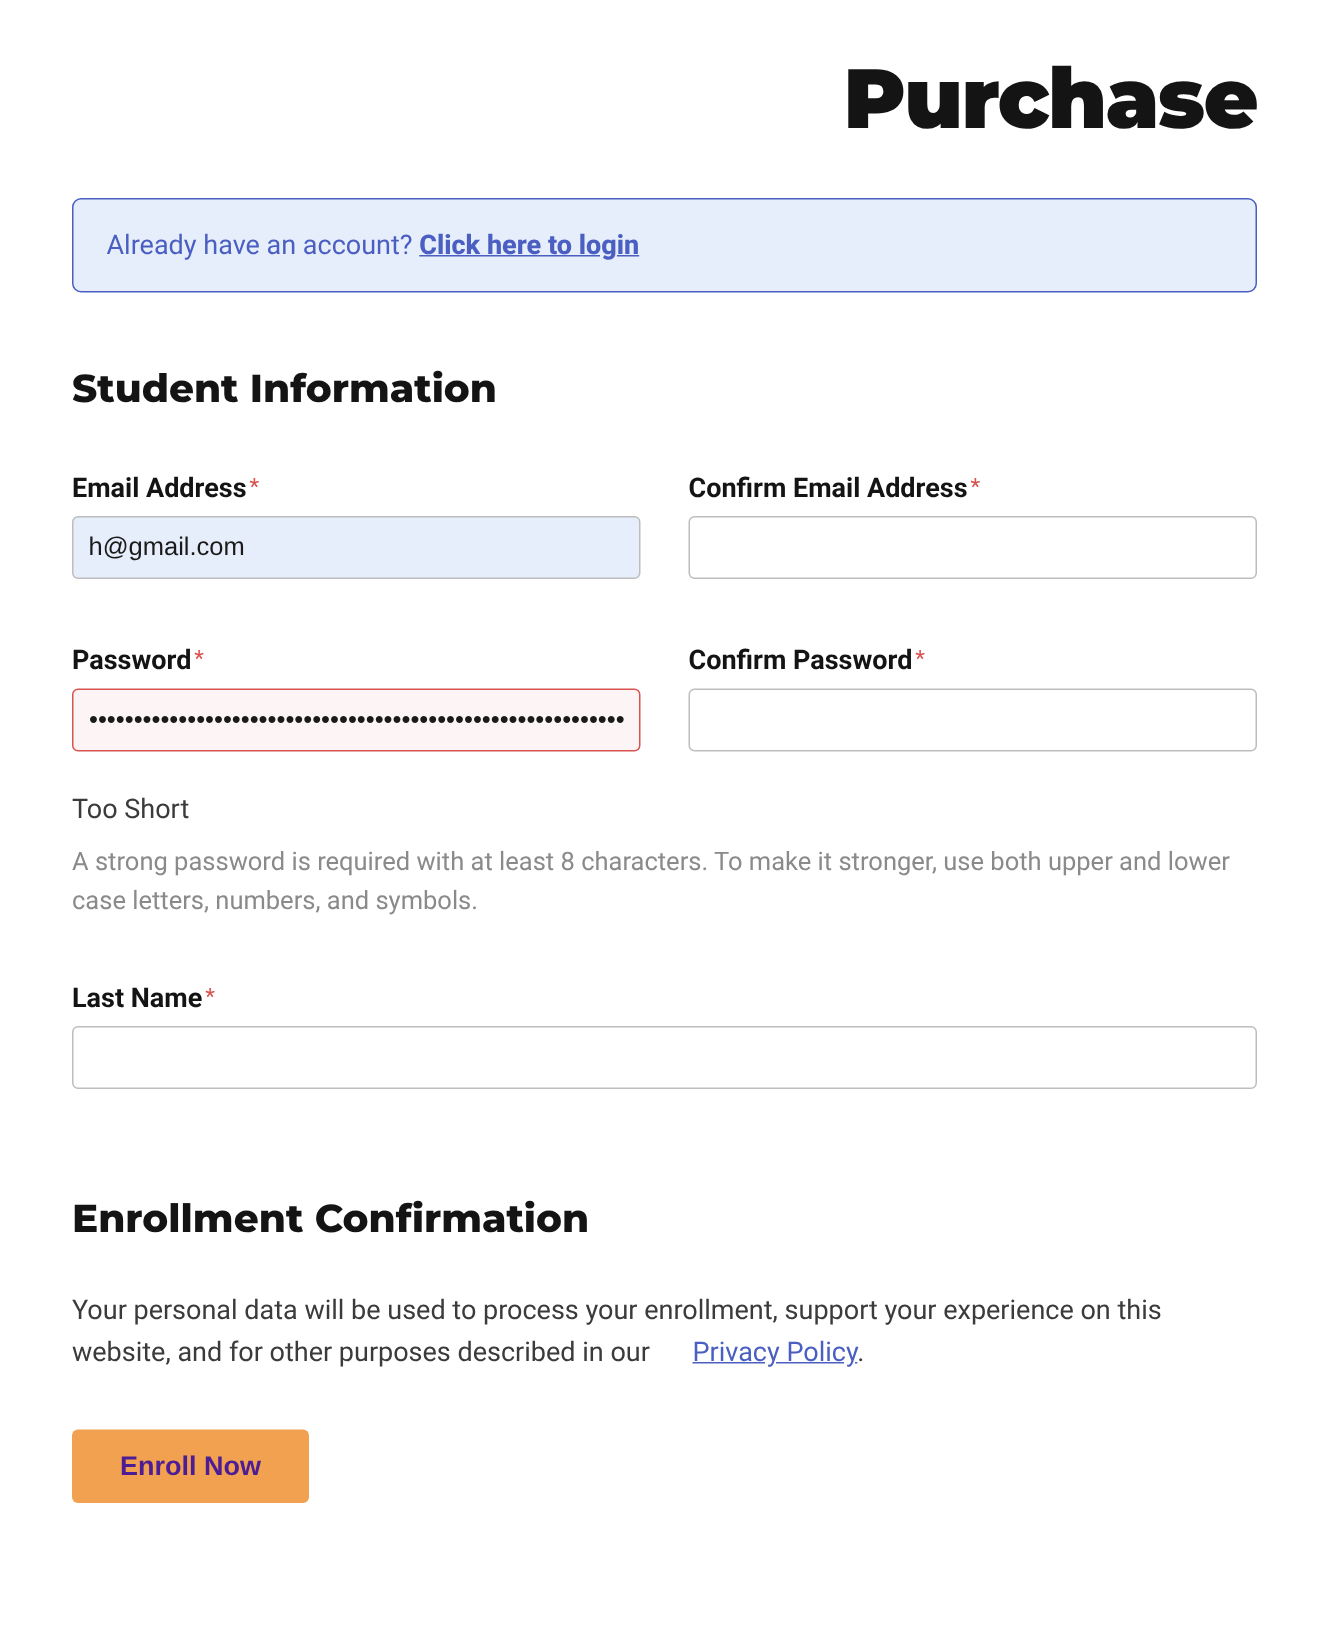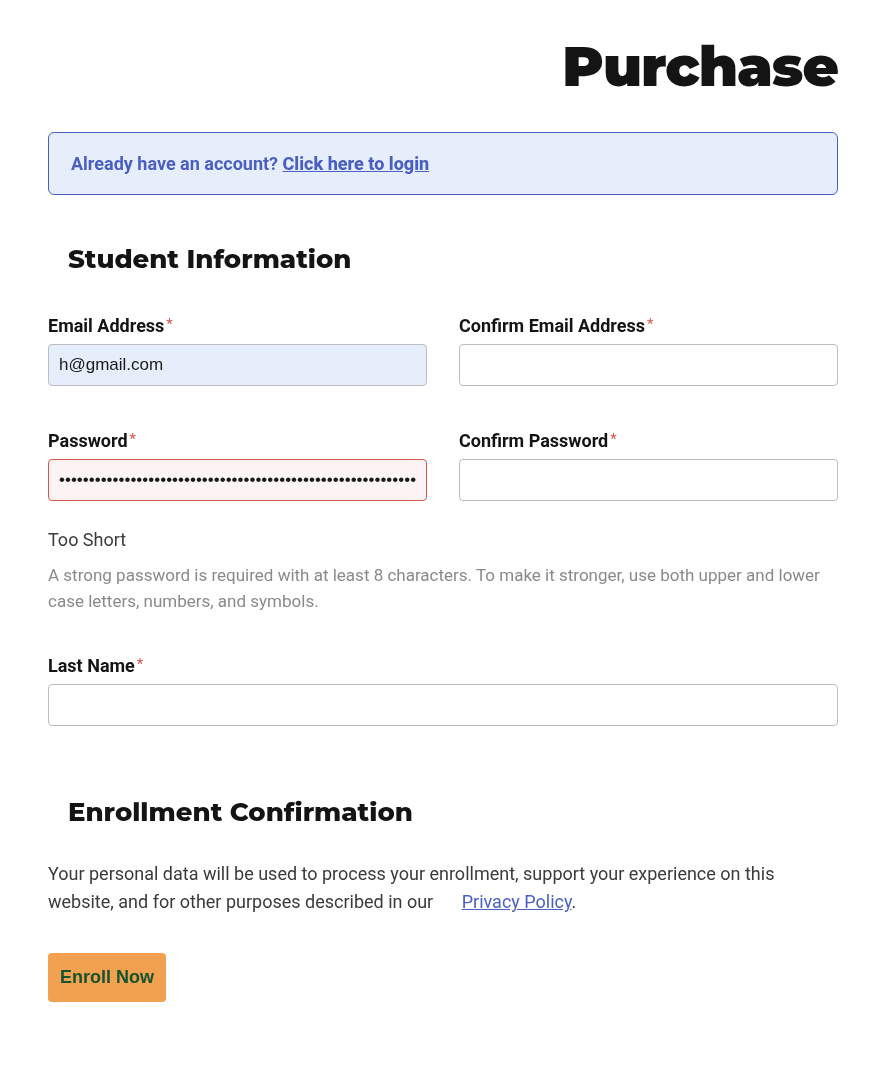--- a/index.html
+++ b/index.html
@@ -24,36 +24,35 @@
     }
     .notice-box {
       background: #e6eefb;
       border: 1px solid #4a5fc1;
       border-radius: 6px;
       padding: 20px 22px;
       margin-bottom: 48px;
     }
     .notice-box span.notice-text {
       color: #4a5fc1;
-      font-weight: 700;
+      font-weight: 400;
       font-size: 18px;
     }
     .notice-box a.notice-link {
       color: #4a5fc1;
       font-weight: 800;
       font-size: 18px;
       text-decoration: underline;
     }
     h2.section-heading {
       font-size: 26px;
       font-weight: 800;
       color: #141414;
       margin-bottom: 40px;
       font-family: "Montserrat", -apple-system, BlinkMacSystemFont, "Segoe UI", Roboto, sans-serif;
-      margin-left: 20px;
     }
     .form-row {
       display: flex;
       gap: 32px;
       margin-bottom: 44px;
     }
     .form-col {
       flex: 1;
       min-width: 0;
     }
@@ -109,26 +108,26 @@
       margin-bottom: 36px;
       margin-top: -8px;
     }
     .confirm-text a {
       color: #4a5fc1;
       text-decoration: underline;
       margin-left: 24px;
     }
     button.enroll-btn {
       background: #f1a14f;
-      color: #14532d;
+      color: #4c1d95;
       border: none;
       border-radius: 4px;
       font-size: 18px;
       font-weight: 700;
-      padding: 14px 12px;
+      padding: 14px 32px;
       cursor: pointer;
     }
     .section-gap {
       margin-top: 70px;
     }
   </style>
 </head>
 <body>
 
 

